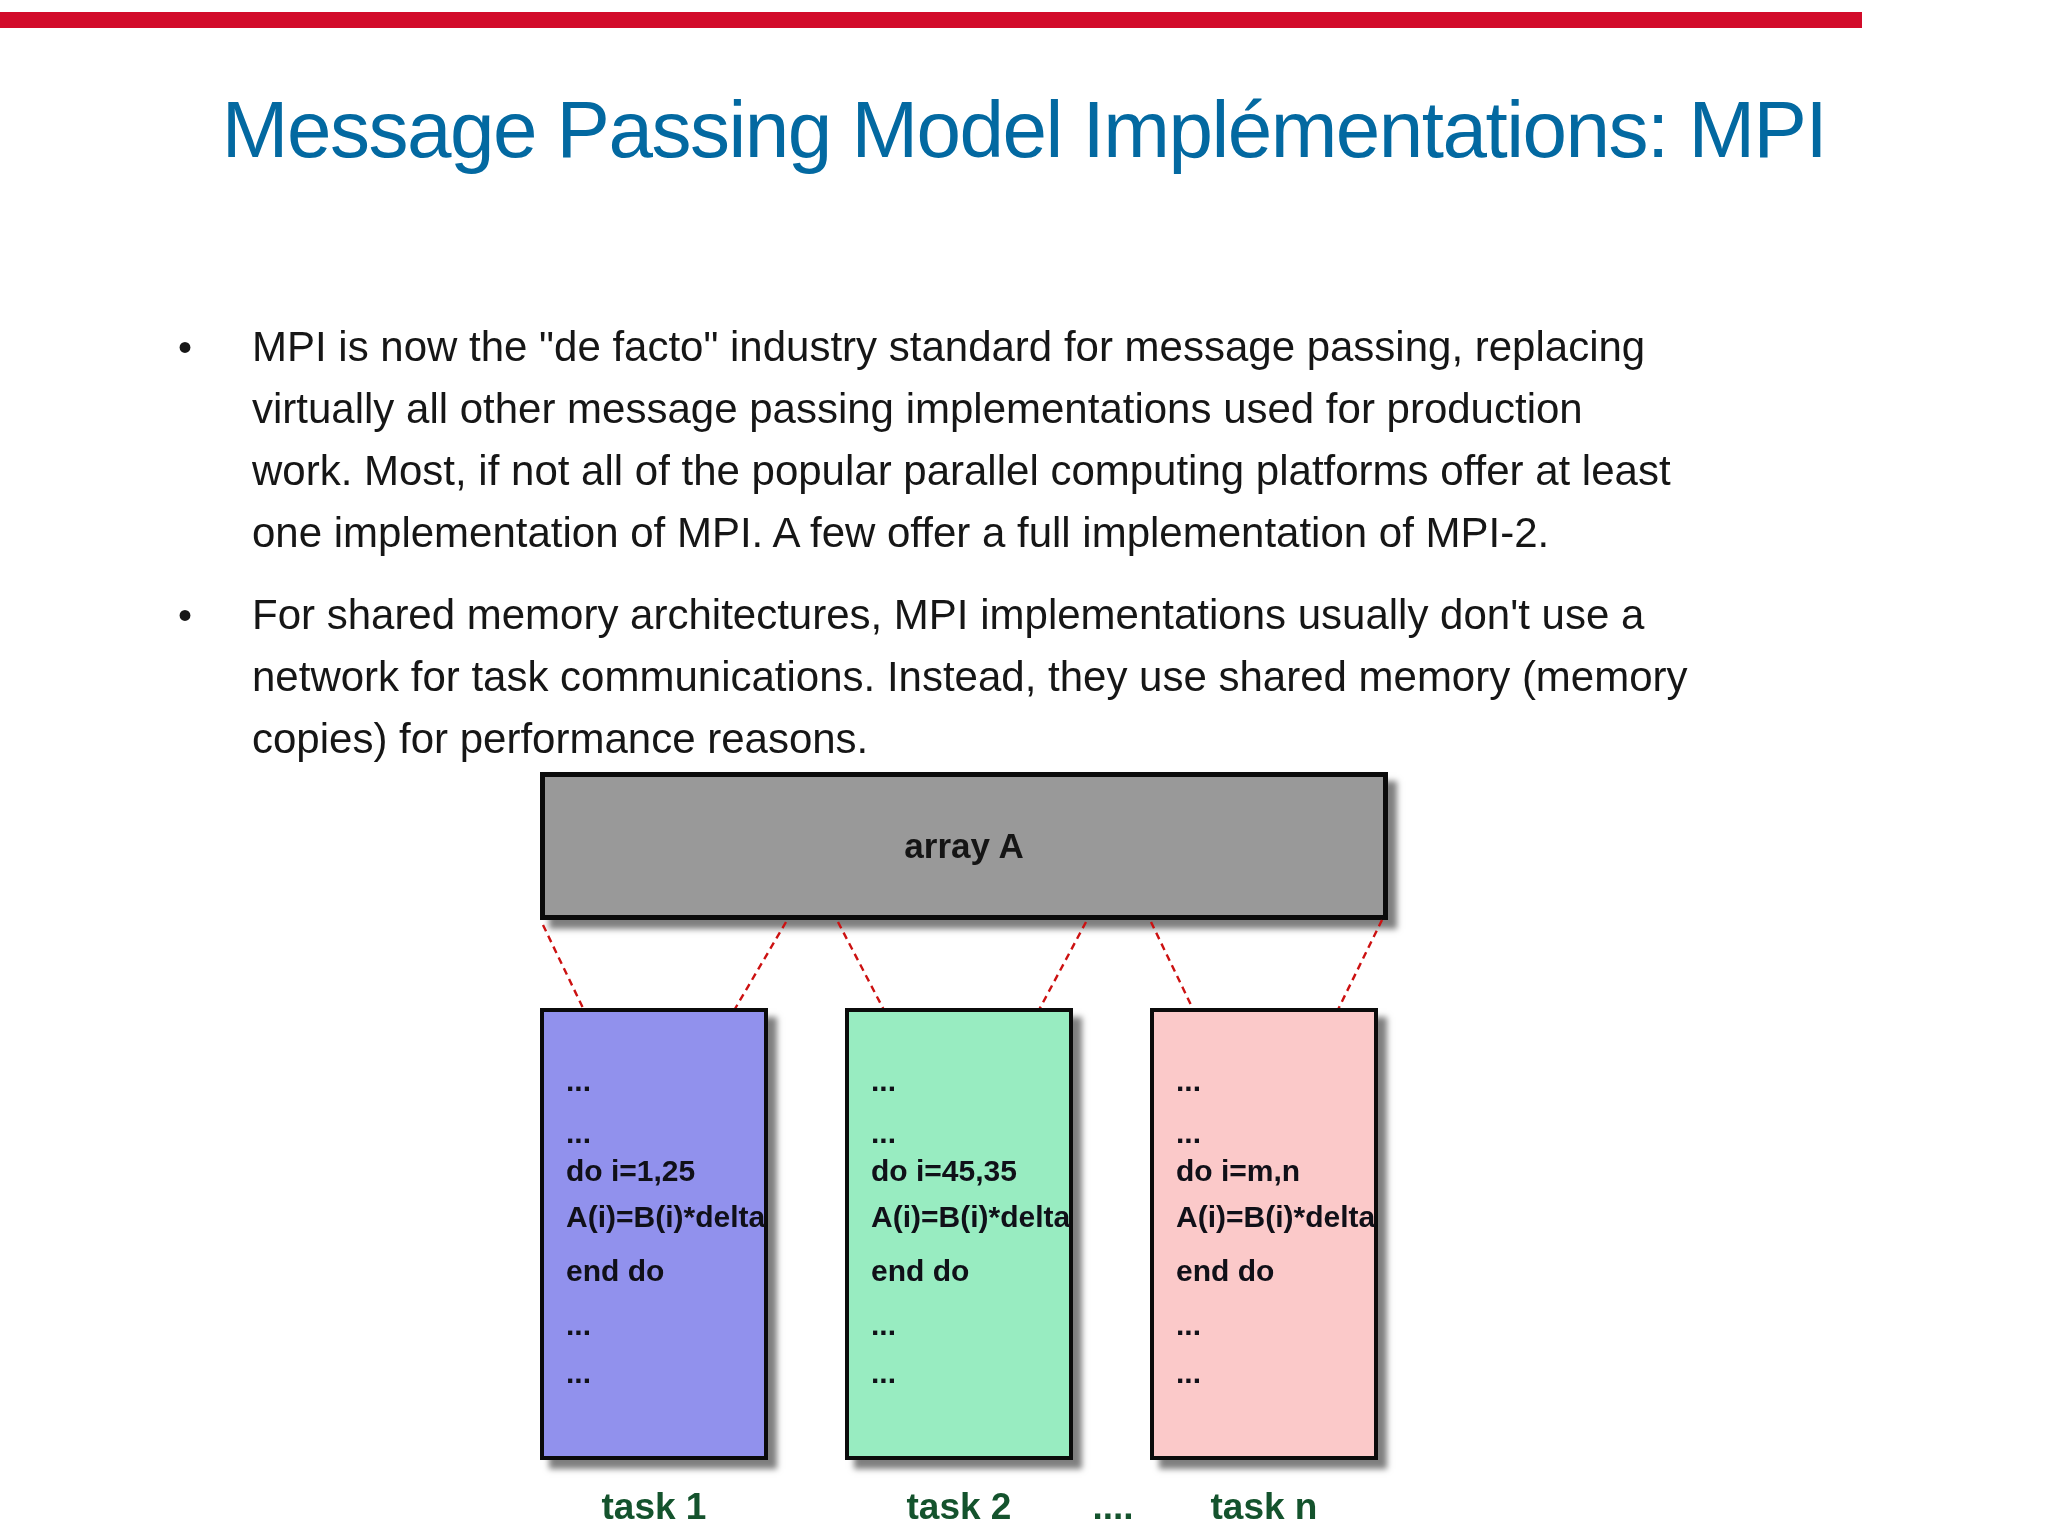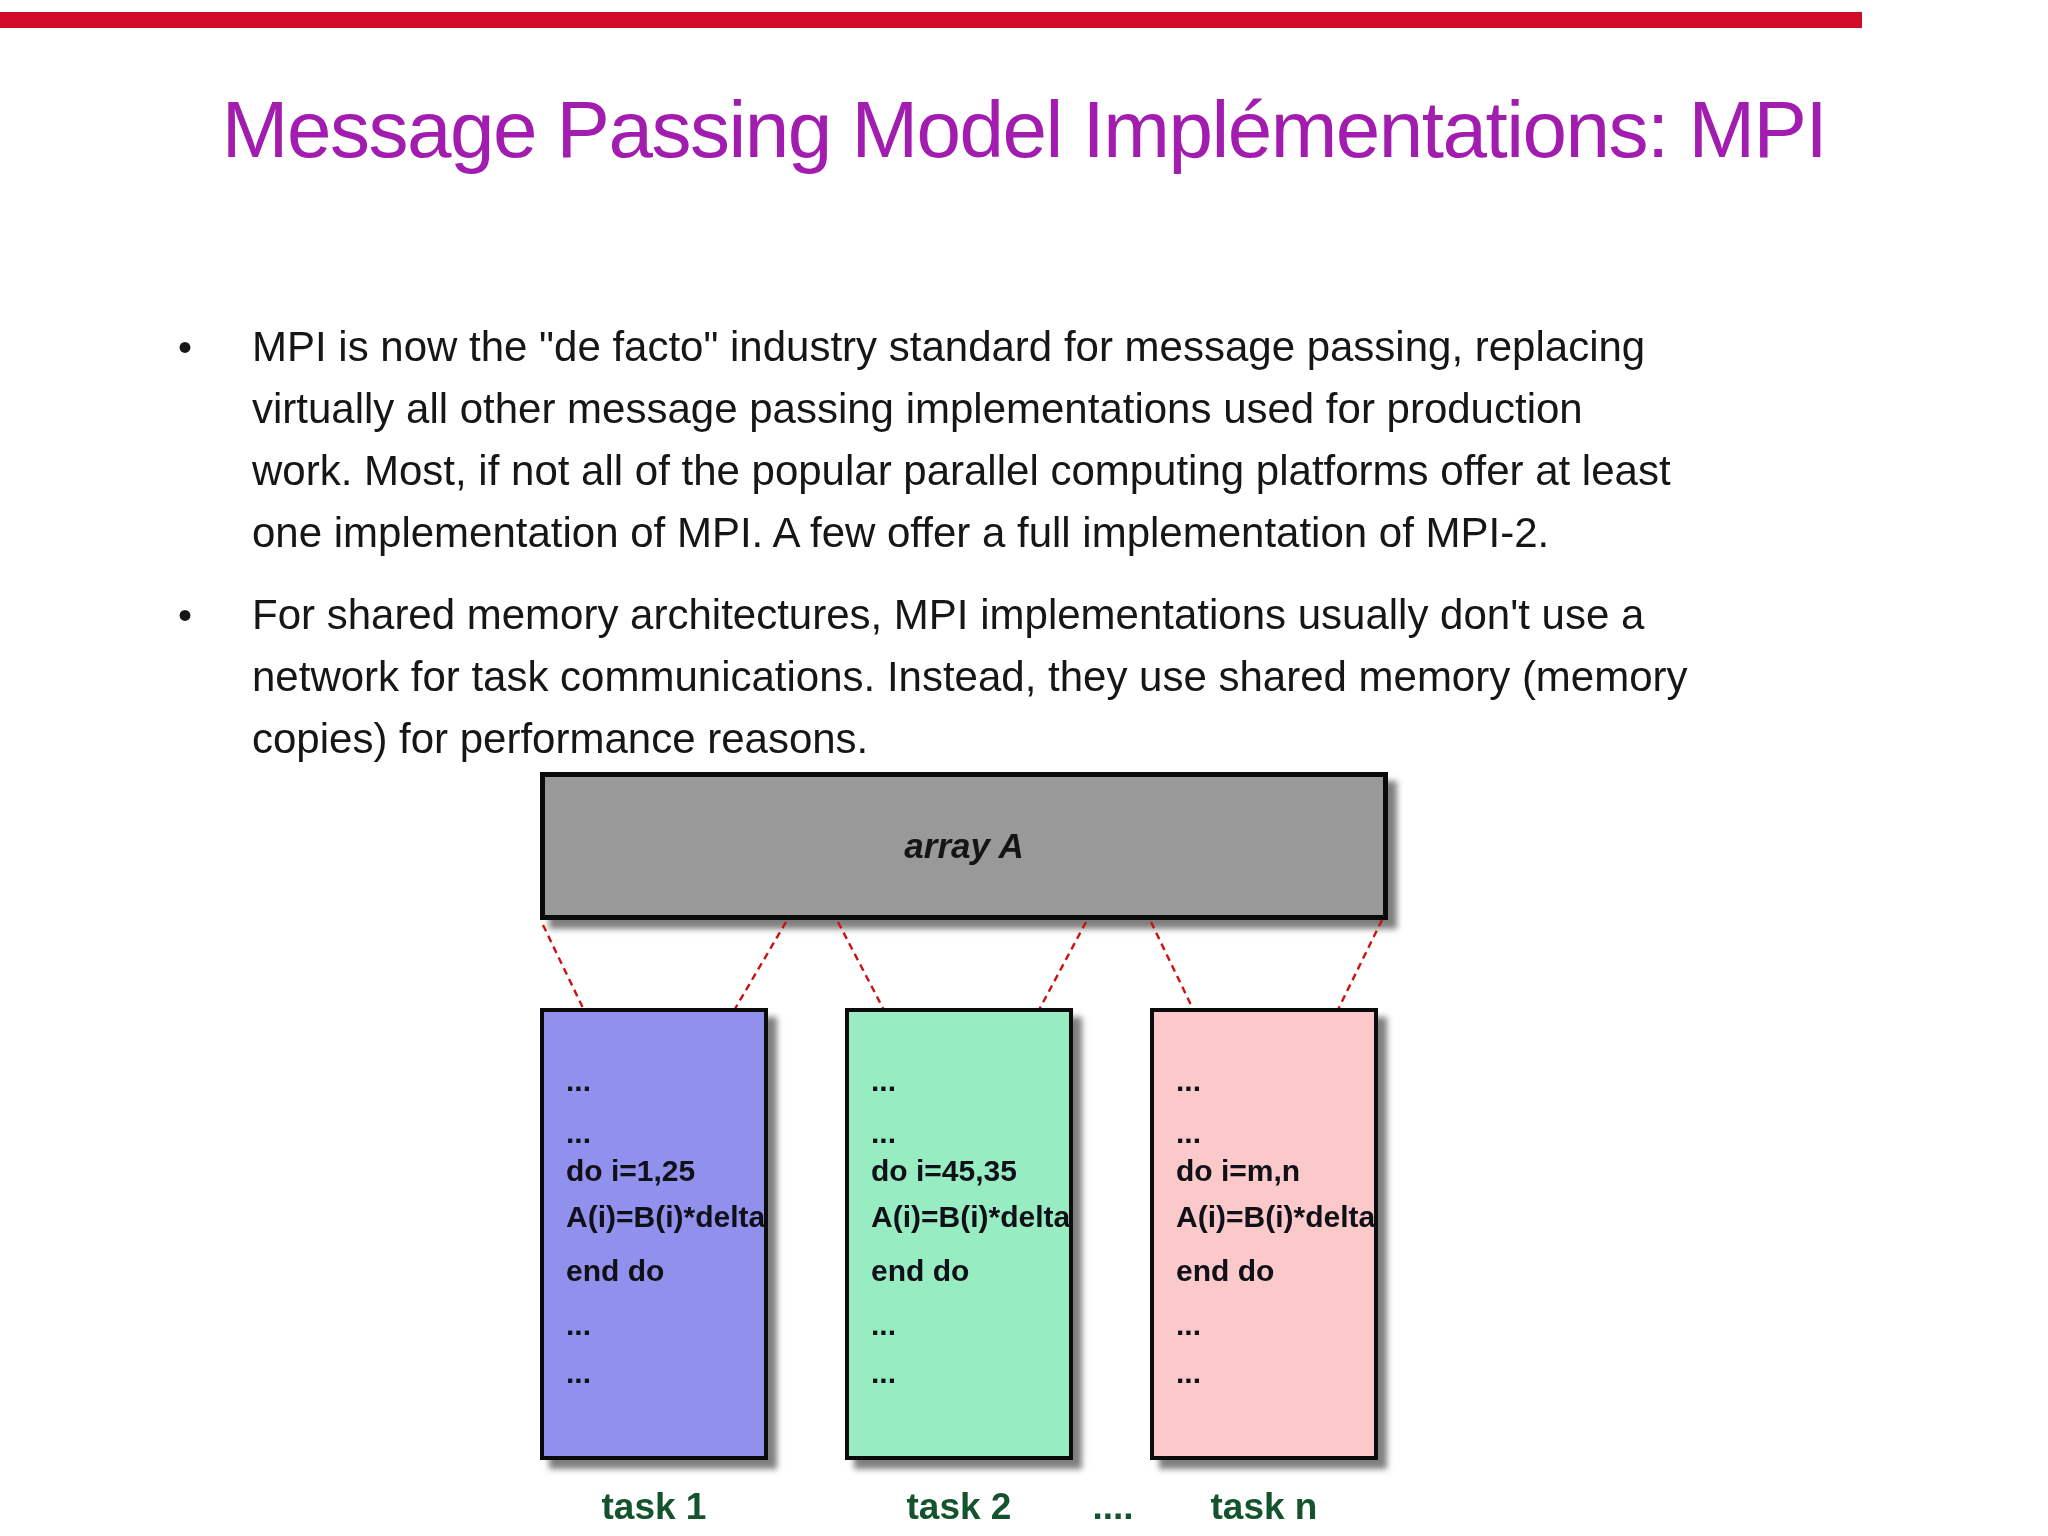--- a/index.html
+++ b/index.html
@@ -2,31 +2,31 @@
 <html><head>
 <meta charset="utf-8">
 <style>
   html,body{margin:0;padding:0;background:#ffffff;}
   .slide{position:relative;width:2048px;height:1536px;background:#ffffff;overflow:hidden;
          font-family:"Liberation Sans",sans-serif;color:#111;}
 
   .progress-bar{position:absolute;left:0;top:12px;height:16px;width:1862px;}
 
   .title{position:absolute;left:0;top:84px;width:2048px;margin:0;text-align:center;
-         font-weight:400;font-size:80px;letter-spacing:-1.5px;color:#a21caf;white-space:nowrap;}
+         font-weight:400;font-size:80px;letter-spacing:-1.5px;color:#0369a1;white-space:nowrap;}
 
   .bullets{position:absolute;left:178px;top:316px;width:1800px;}
   .bullet-item{display:flex;margin-bottom:20px;}
   .dot{width:74px;flex:0 0 74px;font-size:40px;line-height:62px;color:#161616;}
   .btext{font-size:42px;line-height:62px;color:#161616;white-space:pre;}
 
   .shadow{box-shadow:9px 9px 6px rgba(0,0,0,0.5);}
   .arraybox{position:absolute;left:540px;top:772px;width:848px;height:148px;
             border:5px solid #0b0b0b;box-sizing:border-box;
-            display:flex;align-items:center;justify-content:center;font-style:italic;}
+            display:flex;align-items:center;justify-content:center;}
   .array-label{font-weight:700;font-size:35px;color:#151515;}
 
   .taskbox{position:absolute;top:1008px;width:228px;height:452px;
            border:4px solid #0b0b0b;box-sizing:border-box;}
   .t1{left:540px;} .t2{left:845px;} .t3{left:1150px;}
   .code{padding:50px 6px 0 22px;}
   .cl{font-weight:700;font-size:30px;line-height:38px;color:#101018;white-space:nowrap;}
   .c1{margin-top:14px;} .c3{margin-top:8px;} .c4{margin-top:16px;}
   .c5{margin-top:16px;} .c6{margin-top:10px;}
 

